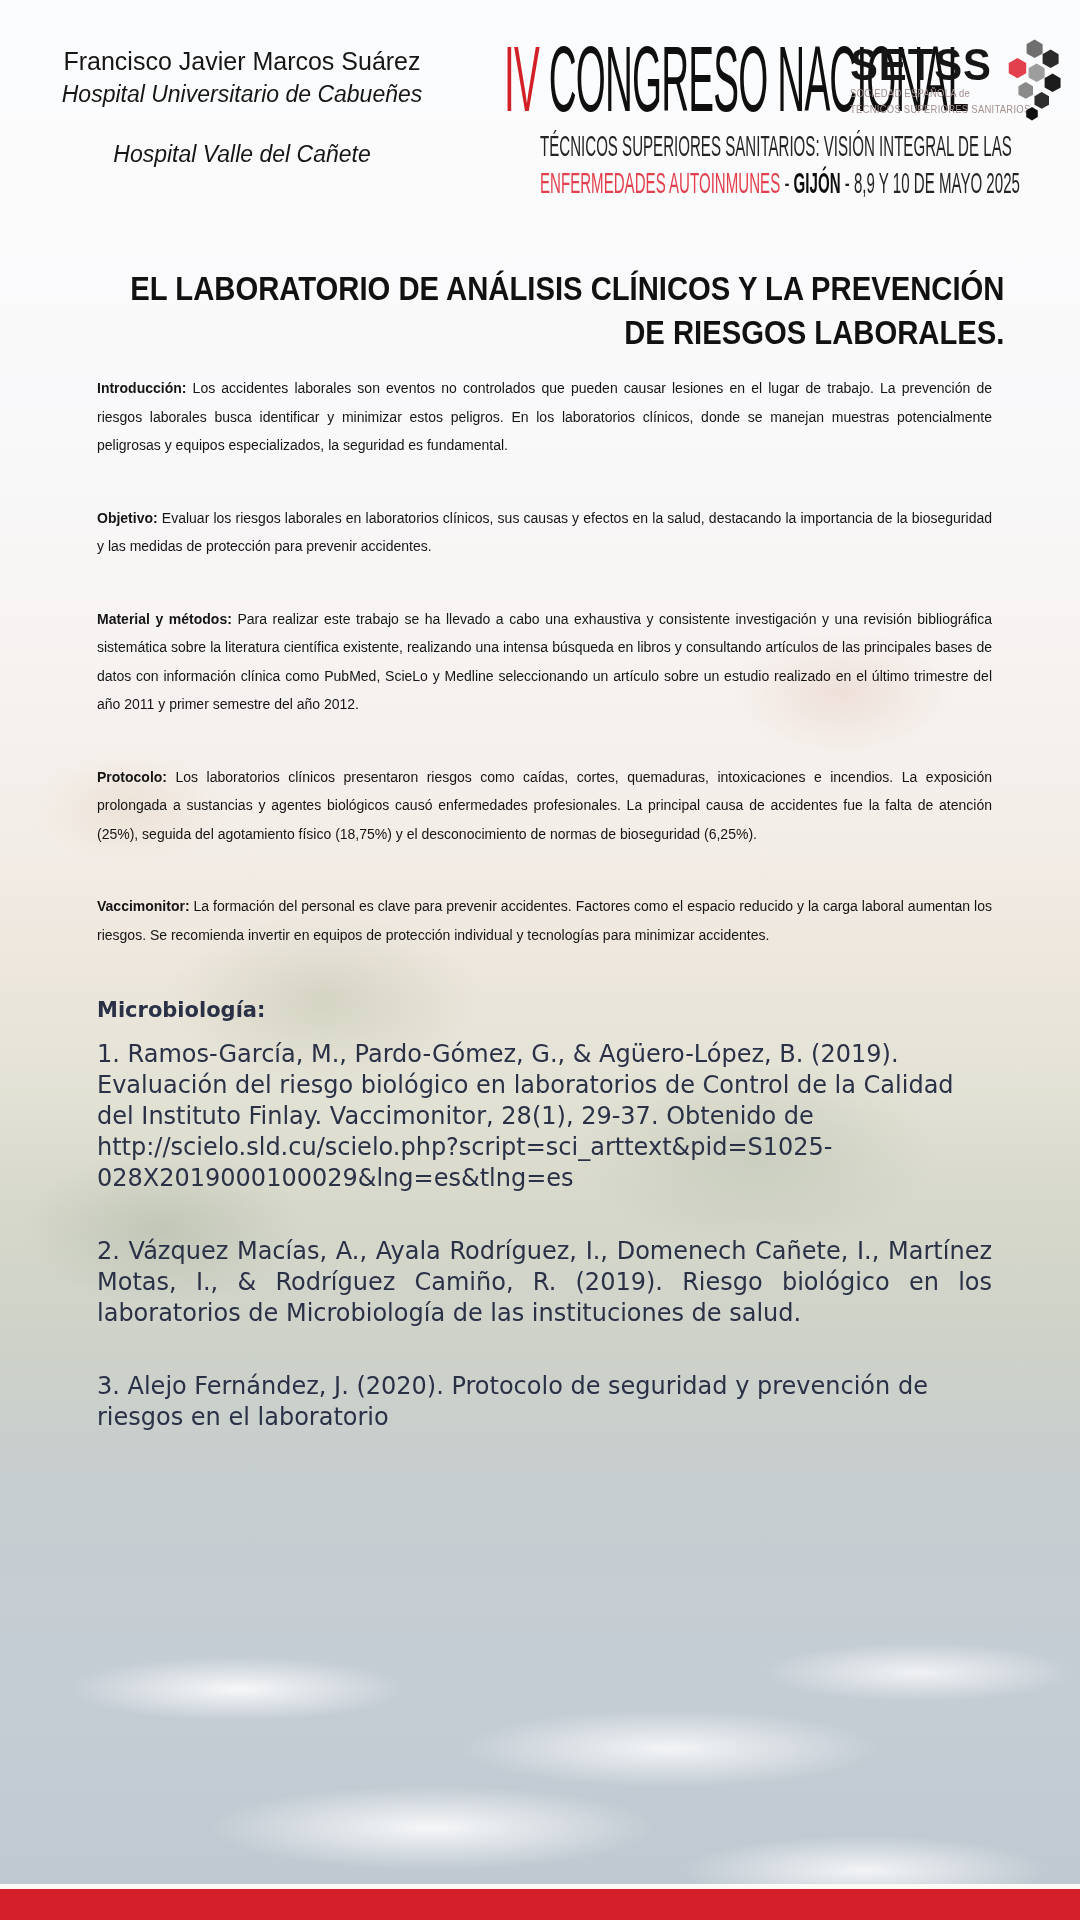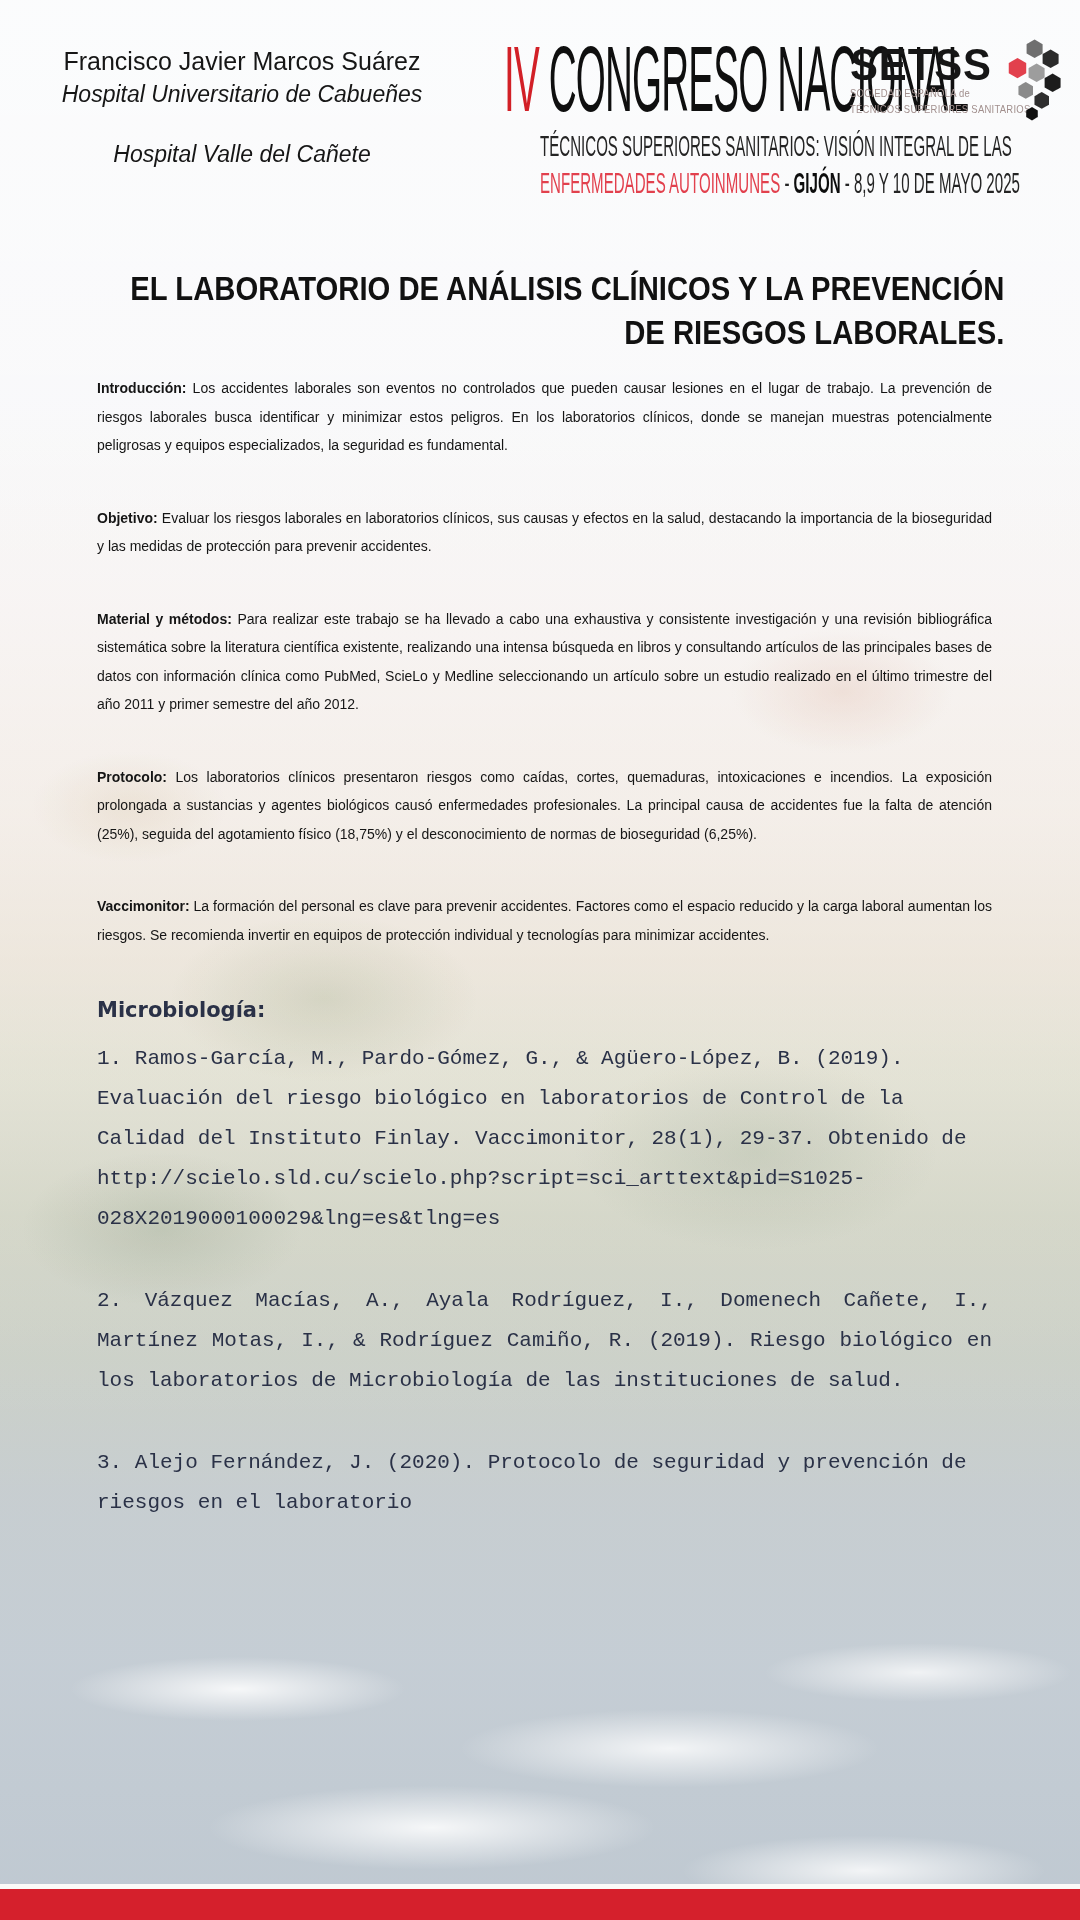--- a/index.html
+++ b/index.html
@@ -98,21 +98,21 @@
   .main-title .line{display:block;transform:scaleX(0.86);}
 
   
   .content{position:relative;padding:0 88px 0 97px;}
   .section{font-size:14px;line-height:28.5px;text-align:justify;color:var(--body-text);margin:0 0 44px 0;}
   .section.first{margin-top:20px;}
   .section b{font-weight:700;}
 
   .biblio{margin-top:48px;color:var(--biblio-text);font-family:"DejaVu Sans",sans-serif;}
   .biblio-heading{font-weight:700;font-size:21px;line-height:26px;}
-  .ref{font-size:21px;line-height:40px;margin-top:16px;overflow-wrap:break-word;text-align:left;font-family:Liberation Mono, monospace;}
+  .ref{font-size:24px;line-height:31px;margin-top:16px;overflow-wrap:break-word;text-align:left;}
   .ref + .ref{margin-top:42px;}
   .ref.justified{text-align:justify;}
 </style>
 </head>
 <body>
 
 <div class="poster">
 
   <div class="bg-photo"></div>
   <div class="bg-photo bg-blobs"></div>

